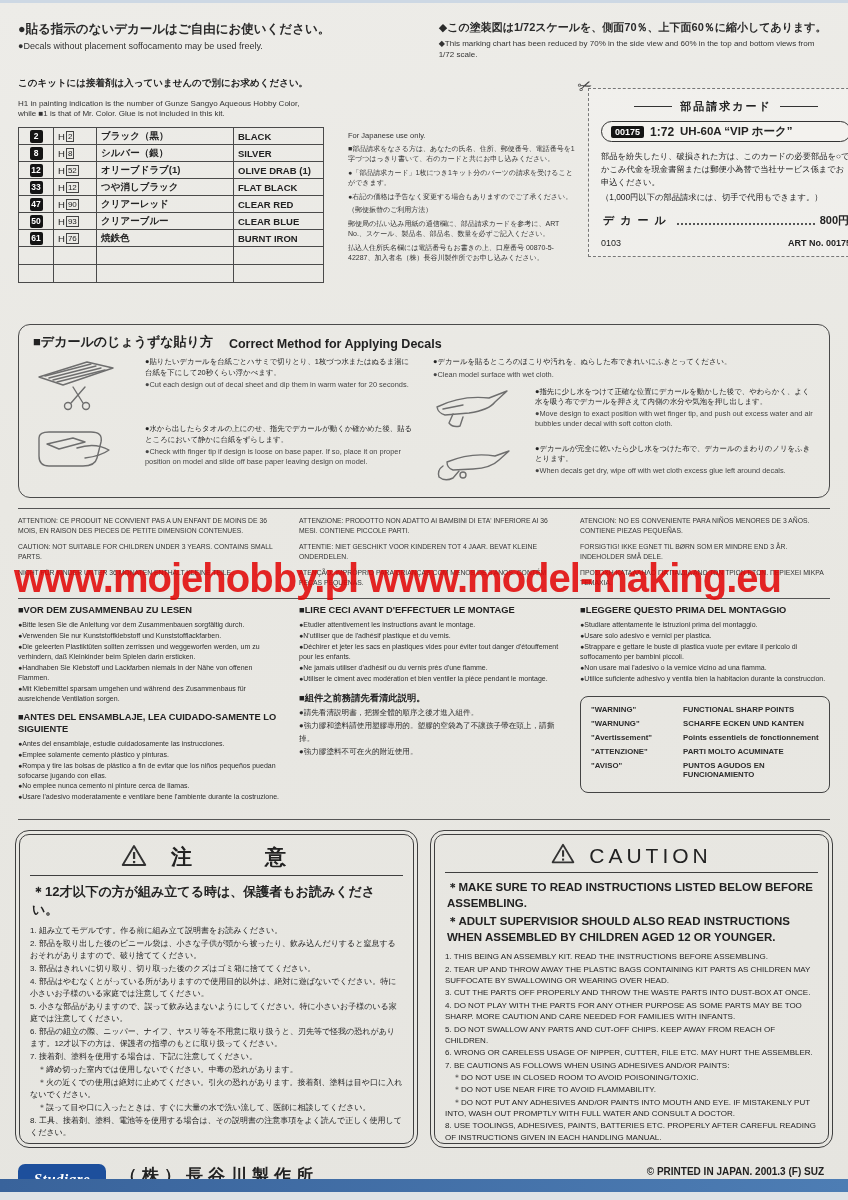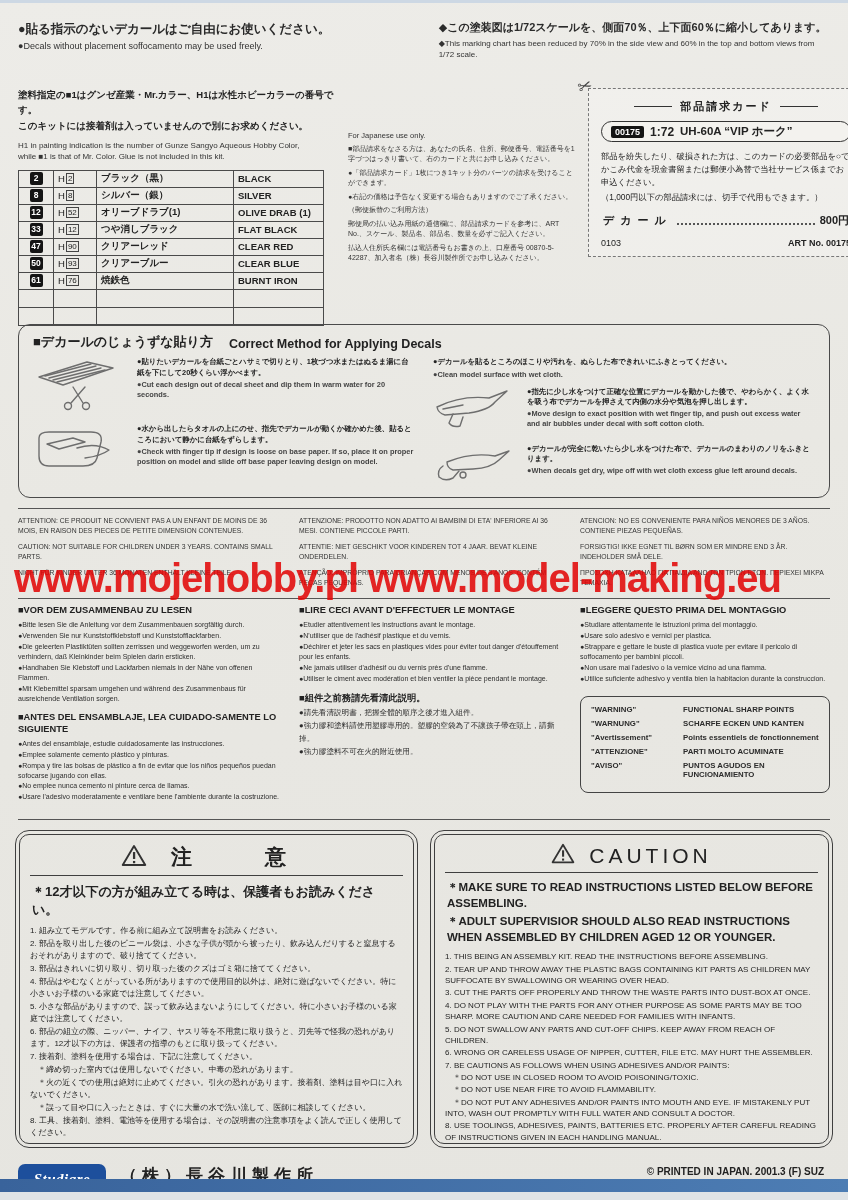--- a/index.html
+++ b/index.html
@@ -53,21 +53,21 @@
   .price-val{font-size:11px;font-weight:bold;}
   .card-foot{display:flex;justify-content:space-between;margin-top:10px;font-size:9px;}
   .card-foot .artno{font-weight:bold;}
   
   .decal-box{margin:12px 18px 0;border:1.6px solid #4a4a4a;border-radius:12px;padding:8px 14px 6px;height:158px;overflow:hidden;}
   .decal-title{display:flex;gap:16px;align-items:flex-end;}
   .decal-title .t-jp{font-size:13px;font-weight:bold;}
   .decal-title .t-en{font-size:12.5px;font-weight:bold;}
   .decal-cols{display:flex;gap:18px;margin-top:6px;}
   .decal-col{flex:1;}
-  .step-row{display:flex;gap:16px;align-items:flex-start;margin-bottom:7px;font-weight:bold;}
+  .step-row{display:flex;gap:24px;align-items:flex-start;margin-bottom:7px;}
   .fig{flex:none;}
   .step-txt{flex:1;}
   .step-jp{font-size:7.4px;line-height:1.4;color:#222;}
   .step-en{font-size:7.4px;line-height:1.35;color:#444;margin-top:2px;}
   
   .warn-wrap{margin:10px 18px 0;}
   .rule{border-top:1px solid #555;}
   .warn-small{display:grid;grid-template-columns:1fr 1fr 0.95fr;gap:0 18px;padding:7px 0 5px;}
   .w-small-p{font-size:6.8px;line-height:1.45;color:#333;margin-bottom:6px;}
   .warn-main{display:grid;grid-template-columns:1fr 1fr 0.95fr;gap:12px 18px;padding:6px 0 8px;}
@@ -122,21 +122,20 @@
         <div class="en-note">●Decals without placement soffocamento may be used freely.</div>
       </div>
       <div class="top-right">
         <div class="jp-note">◆この塗装図は1/72スケールを、側面70％、上下面60％に縮小してあります。</div>
         <div class="en-note">◆This marking chart has been reduced by 70% in the side view and 60% in the top and bottom views from 1/72 scale.</div>
       </div>
     </div>
 
     <div class="mid-row">
       <div class="col-paint">
-        <div class="paint-jp">塗料指定の■1はグンゼ産業・Mr.カラー、H1は水性ホビーカラーの番号です。</div>
         <div class="paint-jp" style="margin-top:2px;">このキットには接着剤は入っていませんので別にお求めください。</div>
         <div class="paint-en">H1 in painting indication is the number of Gunze Sangyo Aqueous Hobby Color, while ■1 is that of Mr. Color. Glue is not included in this kit.</div>
         <table class="colors">
           <tbody>
               <tr>
               <td class="c-mr"><span class="badge">2</span></td>
               <td class="c-h"><span>H</span><span class="hbox">2</span></td>
               <td class="c-jp">ブラック（黒）</td>
               <td class="c-en">BLACK</td>
             </tr>

